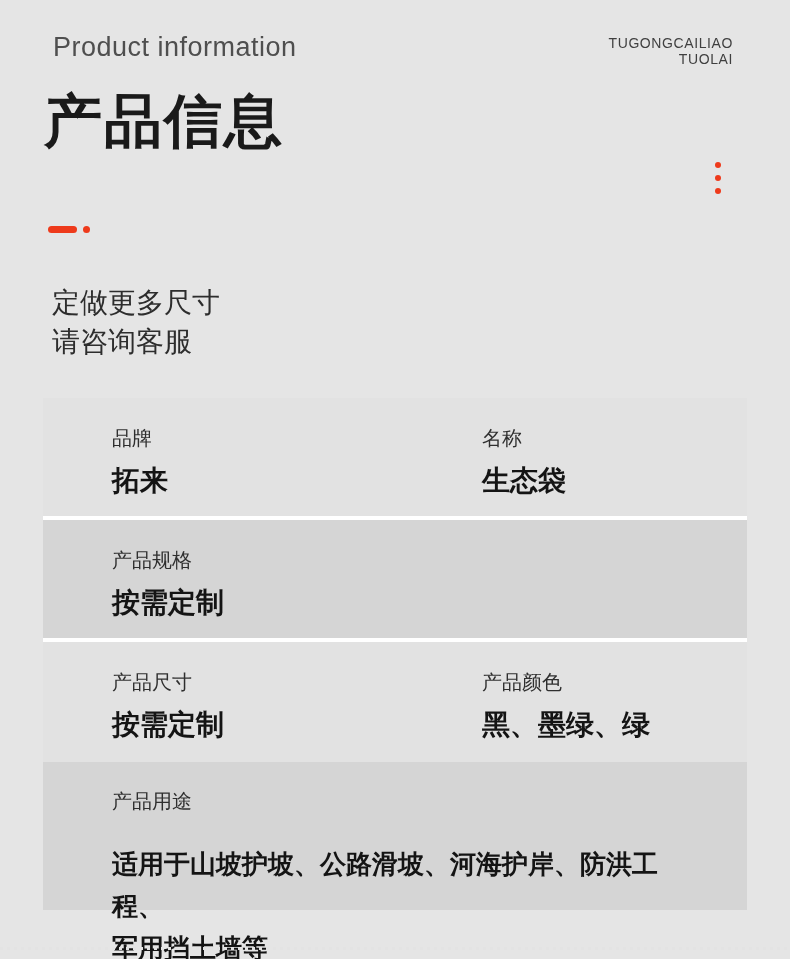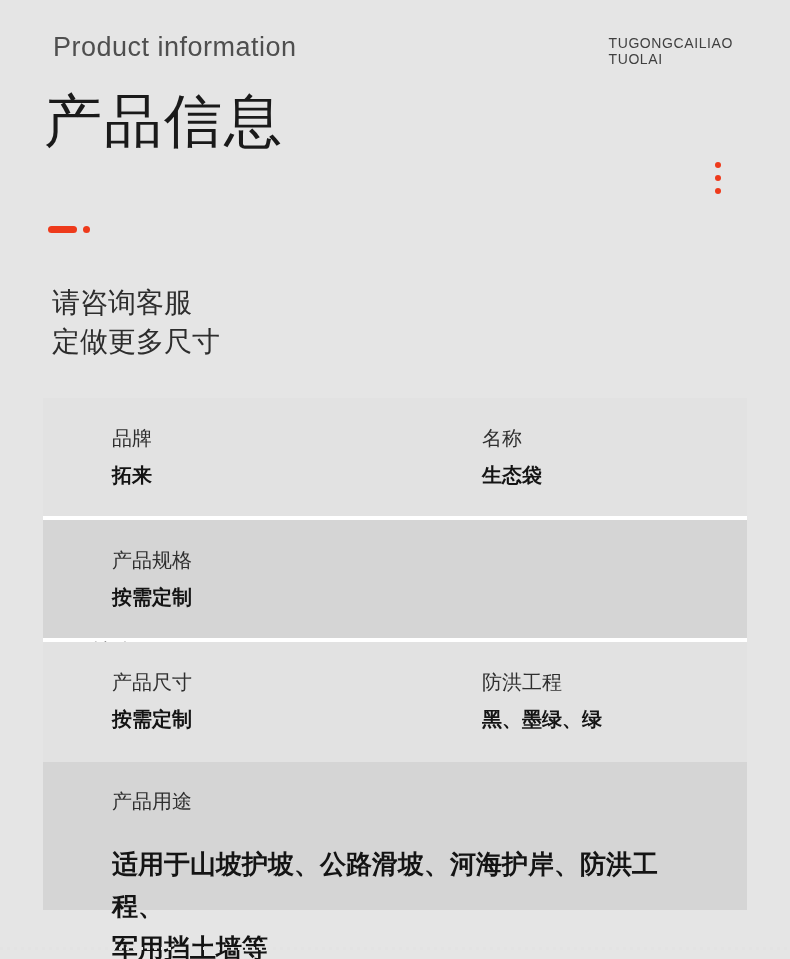--- a/index.html
+++ b/index.html
@@ -10,28 +10,28 @@
     font-family:"Liberation Sans","DejaVu Sans",sans-serif;
     overflow:hidden;
   }
   .en-subtitle{
     position:absolute;left:53px;top:32px;
     font-size:27px;color:#4f4f4f;font-weight:400;
     letter-spacing:0.5px;
   }
   .brand{
     position:absolute;right:57px;top:35px;
-    text-align:left;
+    text-align:right;
     font-size:14px;line-height:16px;
     color:#3f3f3f;letter-spacing:0.6px;font-weight:500;
   }
   .cn-title{
     position:absolute;left:44px;top:86px;margin:0;
     font-size:58px;line-height:70px;
-    font-weight:400;color:#1a1a1a;letter-spacing:2px;
+    font-weight:700;color:#1a1a1a;letter-spacing:2px;
   }
   .dots{
     position:absolute;left:715px;top:162px;
     display:flex;flex-direction:column;gap:7px;
   }
   .dots i{
     width:6px;height:6px;border-radius:50%;
     background:var(--accent);display:block;
   }
   .divider{
@@ -67,21 +67,21 @@
   .spec-row.two-col .cell{
     box-sizing:border-box;padding-top:27px;
   }
   .spec-row.two-col .cell.c1{padding-left:69px;width:392px;}
   .spec-row.two-col .cell.c2{padding-left:0;flex:1;margin-left:47px;}
   .spec-label{
     font-size:20px;color:#2f2f2f;font-weight:400;
     margin:0 0 10px 0;
   }
   .spec-value{
-    font-size:20px;color:#141414;font-weight:600;
+    font-size:28px;color:#141414;font-weight:600;
     margin:0;
   }
   .spec-row.full-row{
     height:148px;
     box-sizing:border-box;
     padding:26px 40px 0 69px;
   }
   .spec-row.full-row .spec-value{
     font-size:26px;line-height:42px;font-weight:700;
     margin-top:28px;white-space:pre-line;
@@ -111,22 +111,22 @@
     <i></i>
     <i></i>
   </div>
 
   <div class="divider">
     <span class="dash"></span>
     <span class="dot"></span>
   </div>
 
   <div class="intro">
+    <div>定做更多尺寸</div>
     <div>请咨询客服</div>
-    <div>定做更多尺寸</div>
   </div>
 
   <div class="spec-table">
 
     <div class="spec-row two-col row-light">
       <div class="cell c1">
         <p class="spec-label">品牌</p>
         <p class="spec-value">拓来</p>
       </div>
       <div class="cell c2">
@@ -148,21 +148,21 @@
     </div>
 
     <div class="row-gap"></div>
 
     <div class="spec-row two-col row-light row3">
       <div class="cell c1">
         <p class="spec-label">产品尺寸</p>
         <p class="spec-value">按需定制</p>
       </div>
       <div class="cell c2">
-        <p class="spec-label">防洪工程</p>
+        <p class="spec-label">产品颜色</p>
         <p class="spec-value">黑、墨绿、绿</p>
       </div>
     </div>
 
     <div class="spec-row full-row row-dark">
       <p class="spec-label">产品用途</p>
       <p class="spec-value">适用于山坡护坡、公路滑坡、河海护岸、防洪工程、
 军用挡土墙等</p>
     </div>
 

